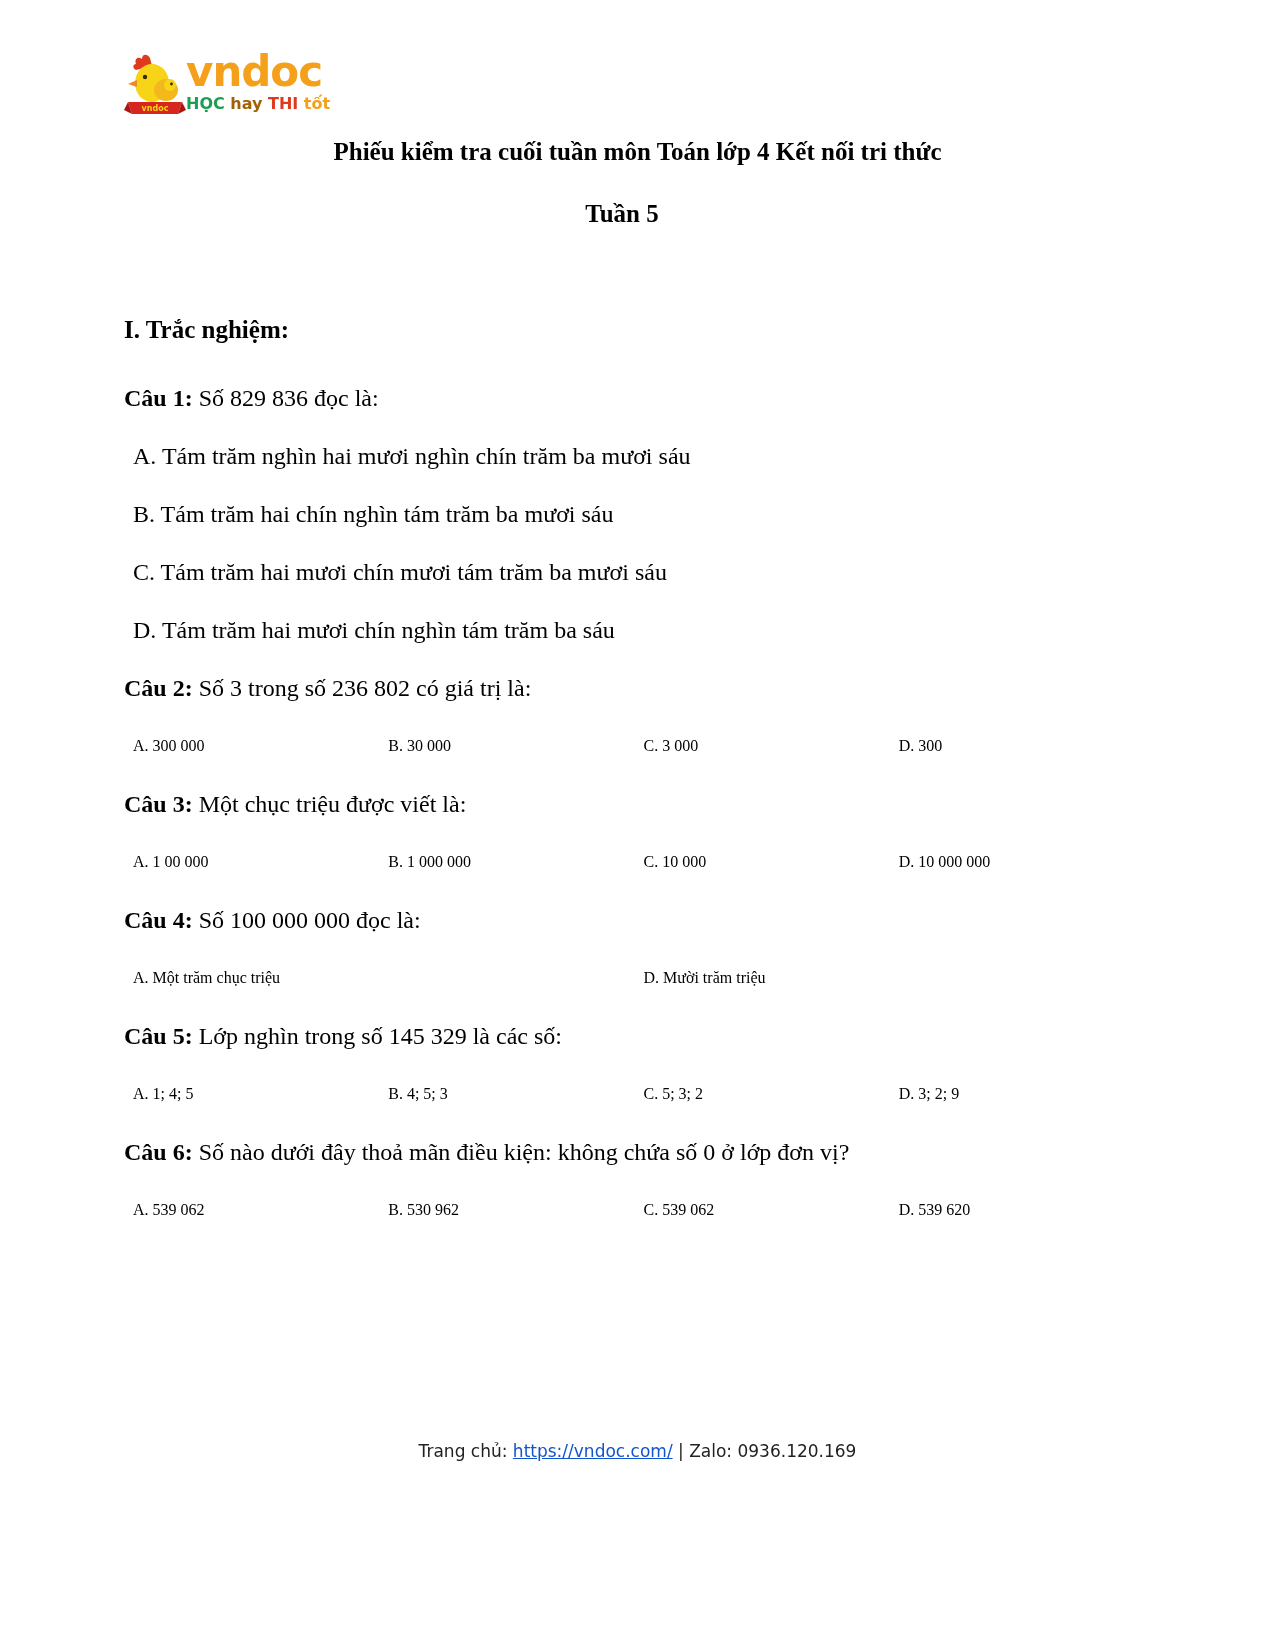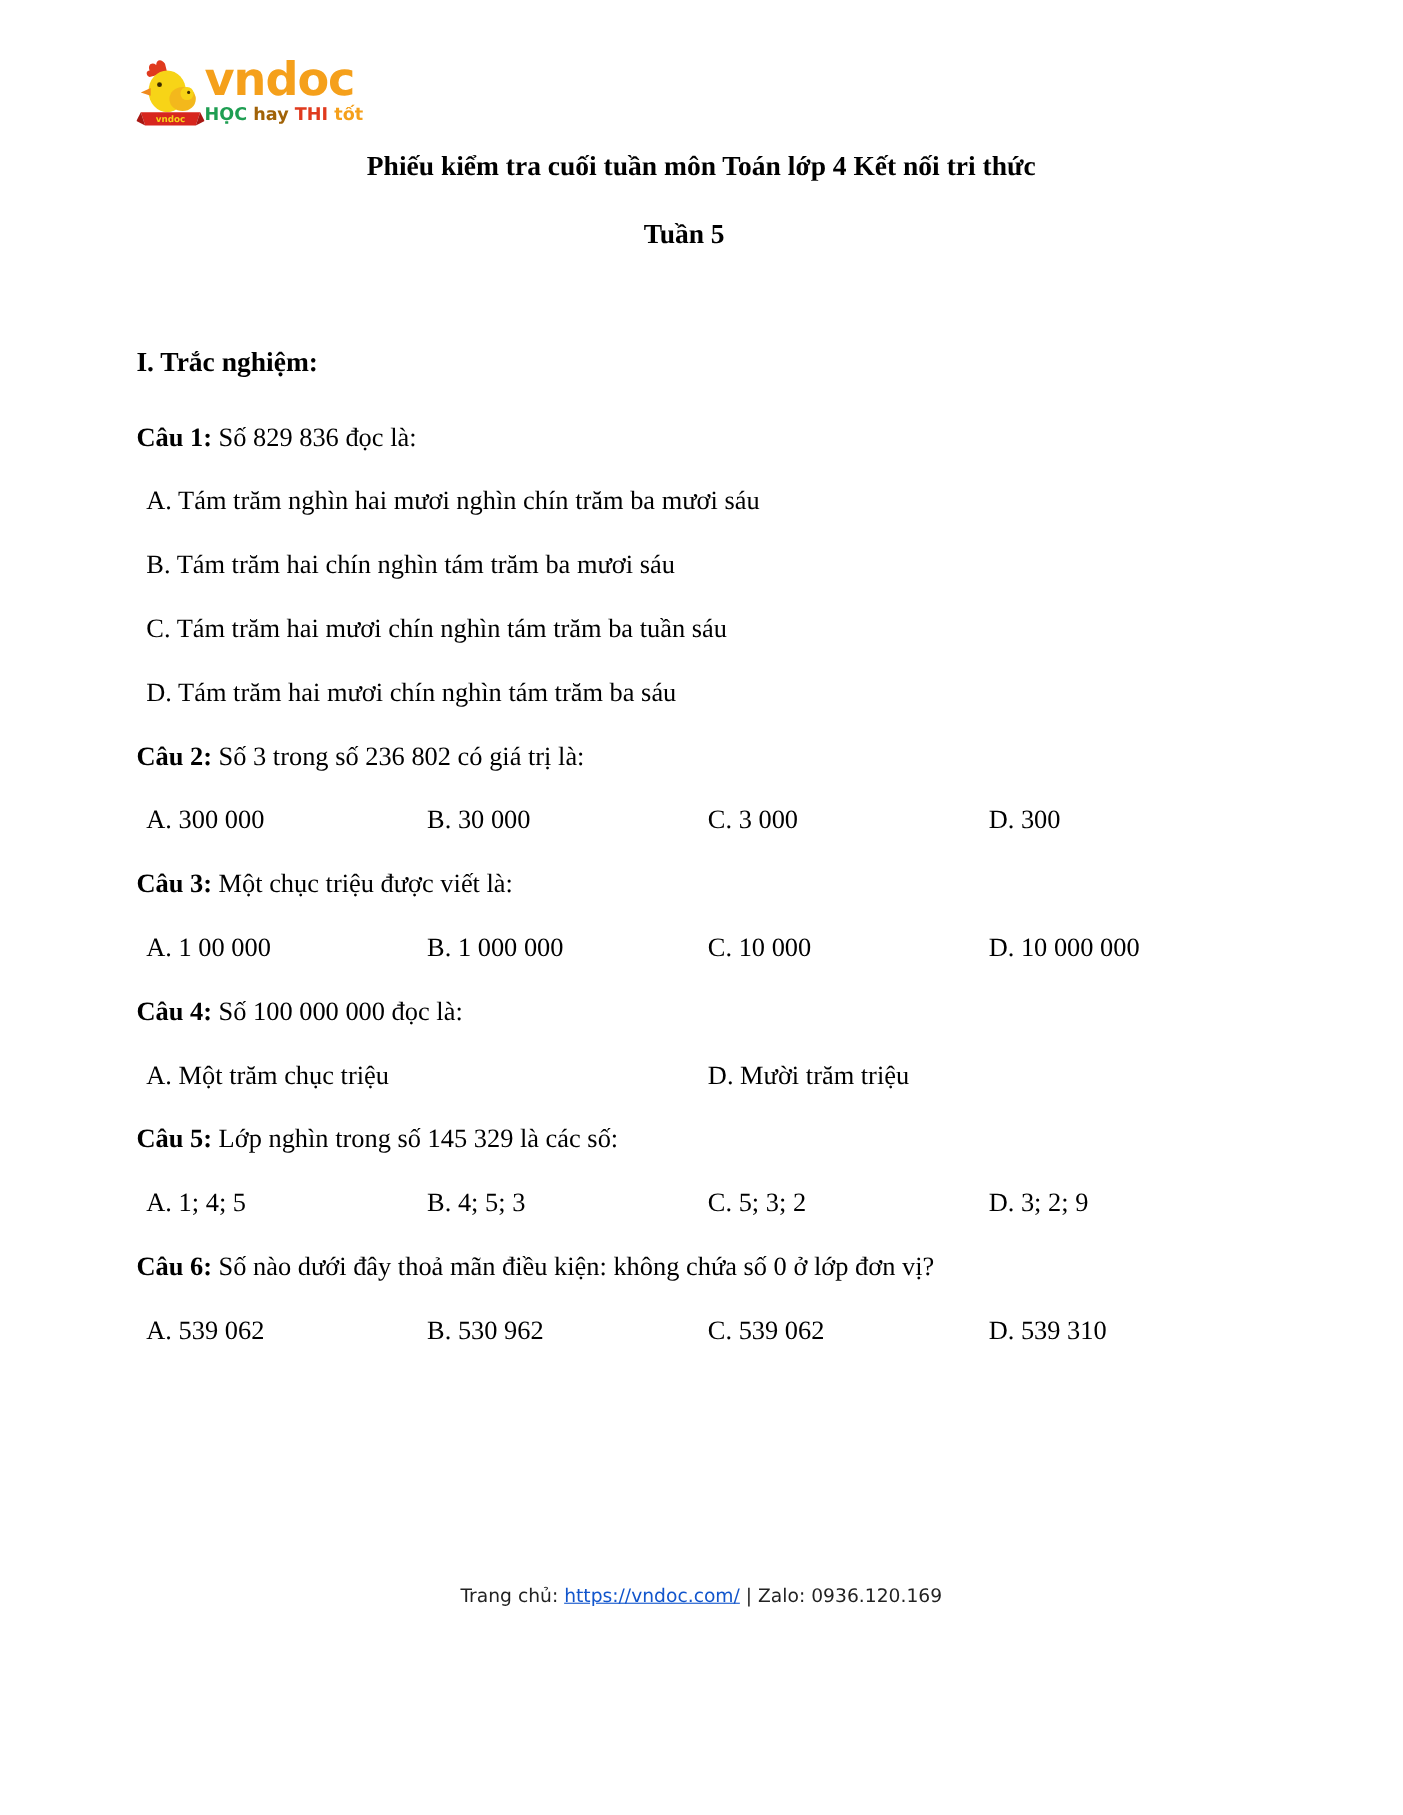--- a/index.html
+++ b/index.html
@@ -112,21 +112,21 @@
     font-weight: 700;
   }
   .option-line {
     font-size: 24px;
     line-height: 30px;
     margin: 0 0 28px 0;
     padding-left: 9px;
   }
   .options-row {
     display: flex;
-    font-size: 24px;
+    font-size: 16px;
     line-height: 30px;
     margin: 0 0 28px 0;
     padding-left: 9px;
     align-items: flex-end;
   }
   .options-row.cols4 > .opt {
     width: 25.8%;
     box-sizing: border-box;
   }
   .options-row.cols2 > .opt {
@@ -191,21 +191,21 @@
   <div class="doc-title">Phiếu kiểm tra cuối tuần môn Toán lớp 4 Kết nối tri thức</div>
   <div class="doc-subtitle">Tuần 5</div>
 
   <div class="content">
 
     <div class="section-heading">I. Trắc nghiệm:</div>
 
     <p class="question"><span class="q-label">Câu 1:</span><span> Số 829 836 đọc là:</span></p>
     <p class="option-line">A. Tám trăm nghìn hai mươi nghìn chín trăm ba mươi sáu</p>
     <p class="option-line">B. Tám trăm hai chín nghìn tám trăm ba mươi sáu</p>
-    <p class="option-line">C. Tám trăm hai mươi chín nghìn tám trăm ba tuần sáu</p>
+    <p class="option-line">C. Tám trăm hai mươi chín mươi tám trăm ba mươi sáu</p>
     <p class="option-line">D. Tám trăm hai mươi chín nghìn tám trăm ba sáu</p>
 
     <p class="question"><span class="q-label">Câu 2:</span><span> Số 3 trong số 236 802 có giá trị là:</span></p>
     <div class="options-row cols4">
       <span class="opt">A. 300 000</span>
       <span class="opt">B. 30 000</span>
       <span class="opt">C. 3 000</span>
       <span class="opt">D. 300</span>
     </div>
 
@@ -229,20 +229,20 @@
       <span class="opt">B. 4; 5; 3</span>
       <span class="opt">C. 5; 3; 2</span>
       <span class="opt">D. 3; 2; 9</span>
     </div>
 
     <p class="question"><span class="q-label">Câu 6:</span><span> Số nào dưới đây thoả mãn điều kiện: không chứa số 0 ở lớp đơn vị?</span></p>
     <div class="options-row cols4">
       <span class="opt">A. 539 062</span>
       <span class="opt">B. 530 962</span>
       <span class="opt">C. 539 062</span>
-      <span class="opt">D. 539 310</span>
+      <span class="opt">D. 539 620</span>
     </div>
 
   </div>
 
   <div class="footer"><span>Trang chủ: </span><a href="#">https://vndoc.com/</a><span> | Zalo: 0936.120.169</span></div>
 
 </div>
 
 </body></html>

